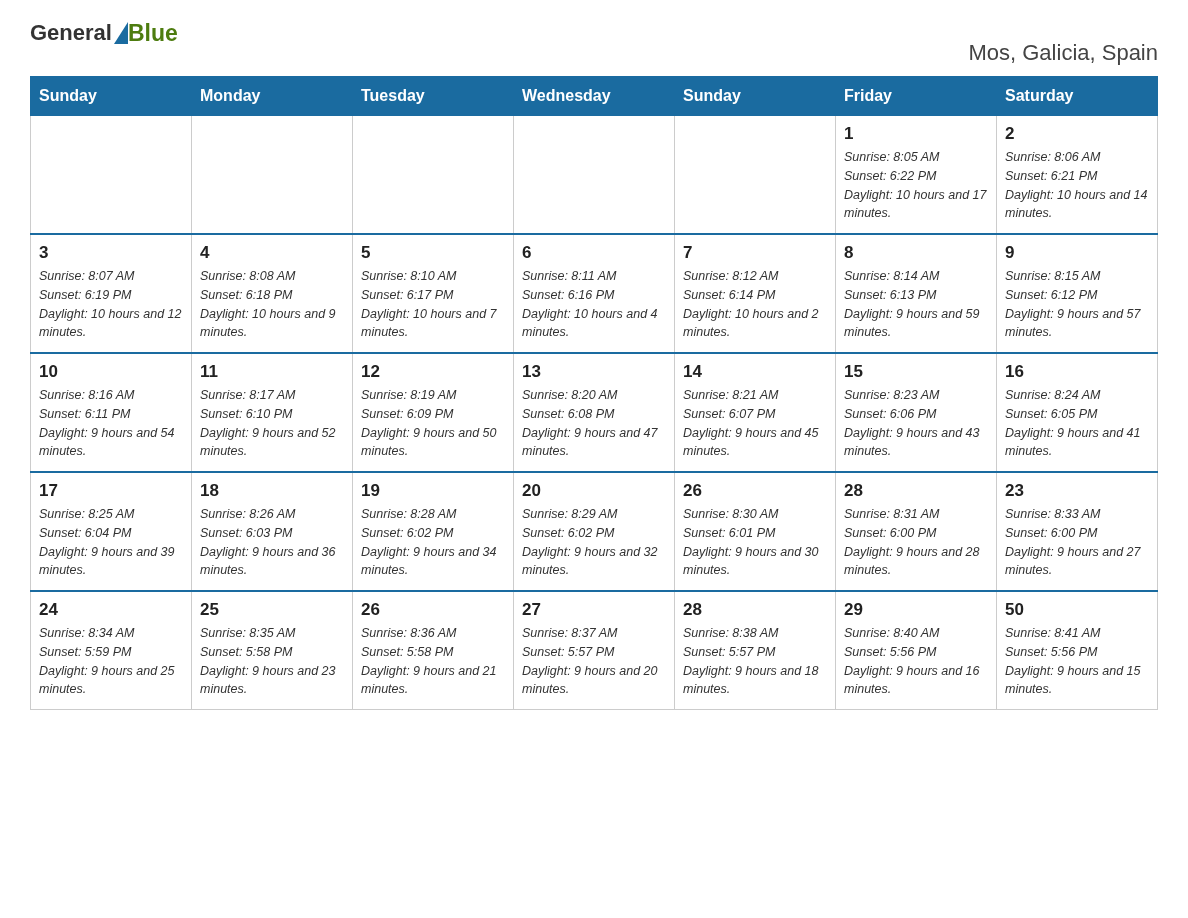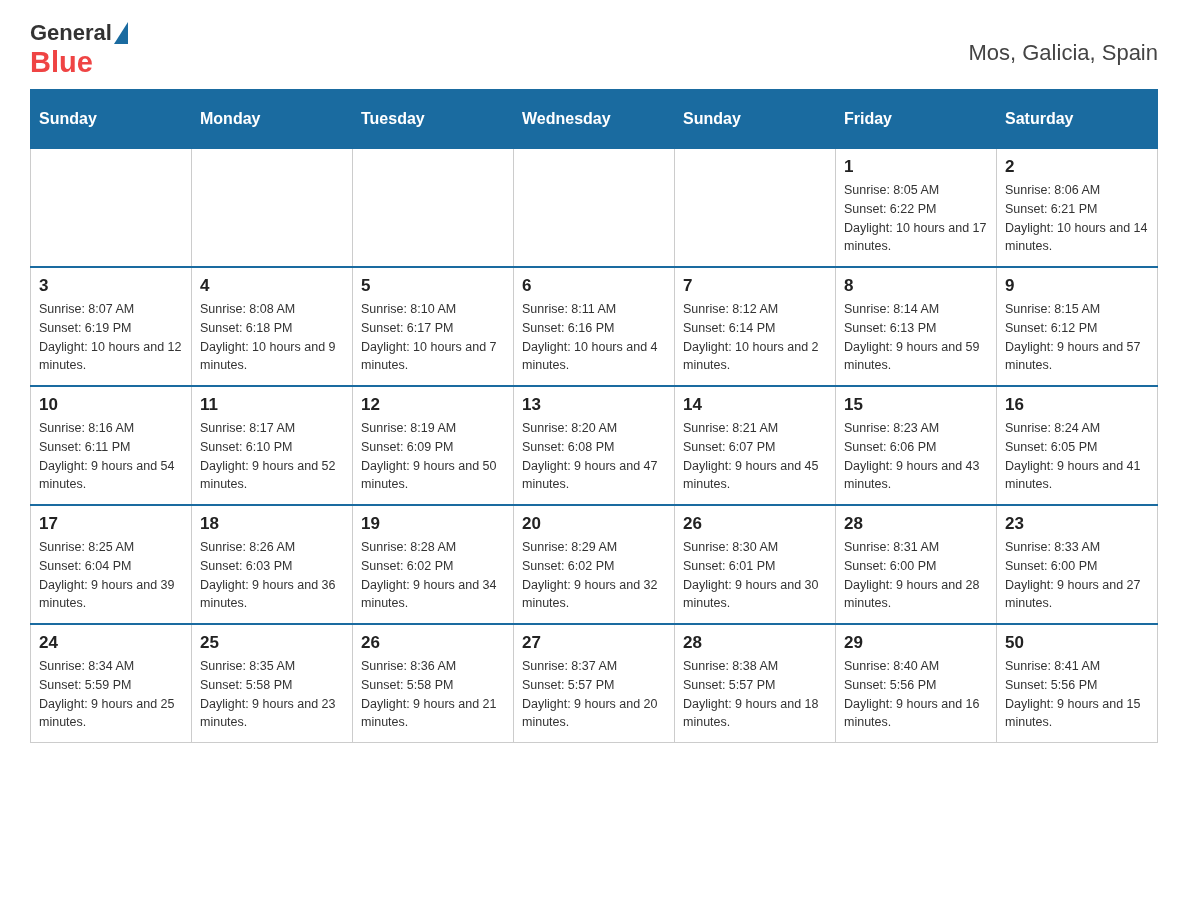--- a/index.html
+++ b/index.html
@@ -29,28 +29,28 @@
     .logo-triangle {
       width: 0;
       height: 0;
       border-left: 14px solid transparent;
       border-bottom: 22px solid #1a6ba0;
       display: inline-block;
       margin-left: 2px;
       vertical-align: middle;
     }
     .logo-text-blue {
-      font-size: 29px;
-      font-weight: bold;
-      color: #ef4444;
+      font-size: 23px;
+      font-weight: bold;
+      color: #4d7c0f;
       display: block;
     }
     .logo-block {
       display: flex;
-      flex-direction: column;
+      flex-direction: row;
       align-items: flex-start;
     }
     .logo-row1 {
       display: flex;
       align-items: center;
     }
     .title-block {
       text-align: right;
     }
     .month-title {
@@ -67,41 +67,42 @@
     .calendar-table {
       width: 100%;
       border-collapse: collapse;
       margin-top: 10px;
     }
     .calendar-table th {
       background: #1a6ba0;
       color: #fff;
       font-size: 16px;
       font-weight: bold;
-      padding: 20px 8px;
+      padding: 10px 8px;
       text-align: left;
       border: 1px solid #1a6ba0;
     }
     .calendar-table td {
       vertical-align: top;
       border: 1px solid #ccc;
       padding: 8px 8px 10px 8px;
       width: 14.28%;
       min-height: 90px;
     }
     .day-number {
       font-size: 17px;
       font-weight: bold;
       color: #222;
       margin-bottom: 4px;
     }
     .day-info {
       font-size: 12.5px;
       color: #333;
       line-height: 1.5;
+      font-style: italic;
     }
     .empty-cell {
       background: #fff;
     }
     .row-border td {
       border-top: 2px solid #1a6ba0;
     }
   </style>
 </head>
 <body>

